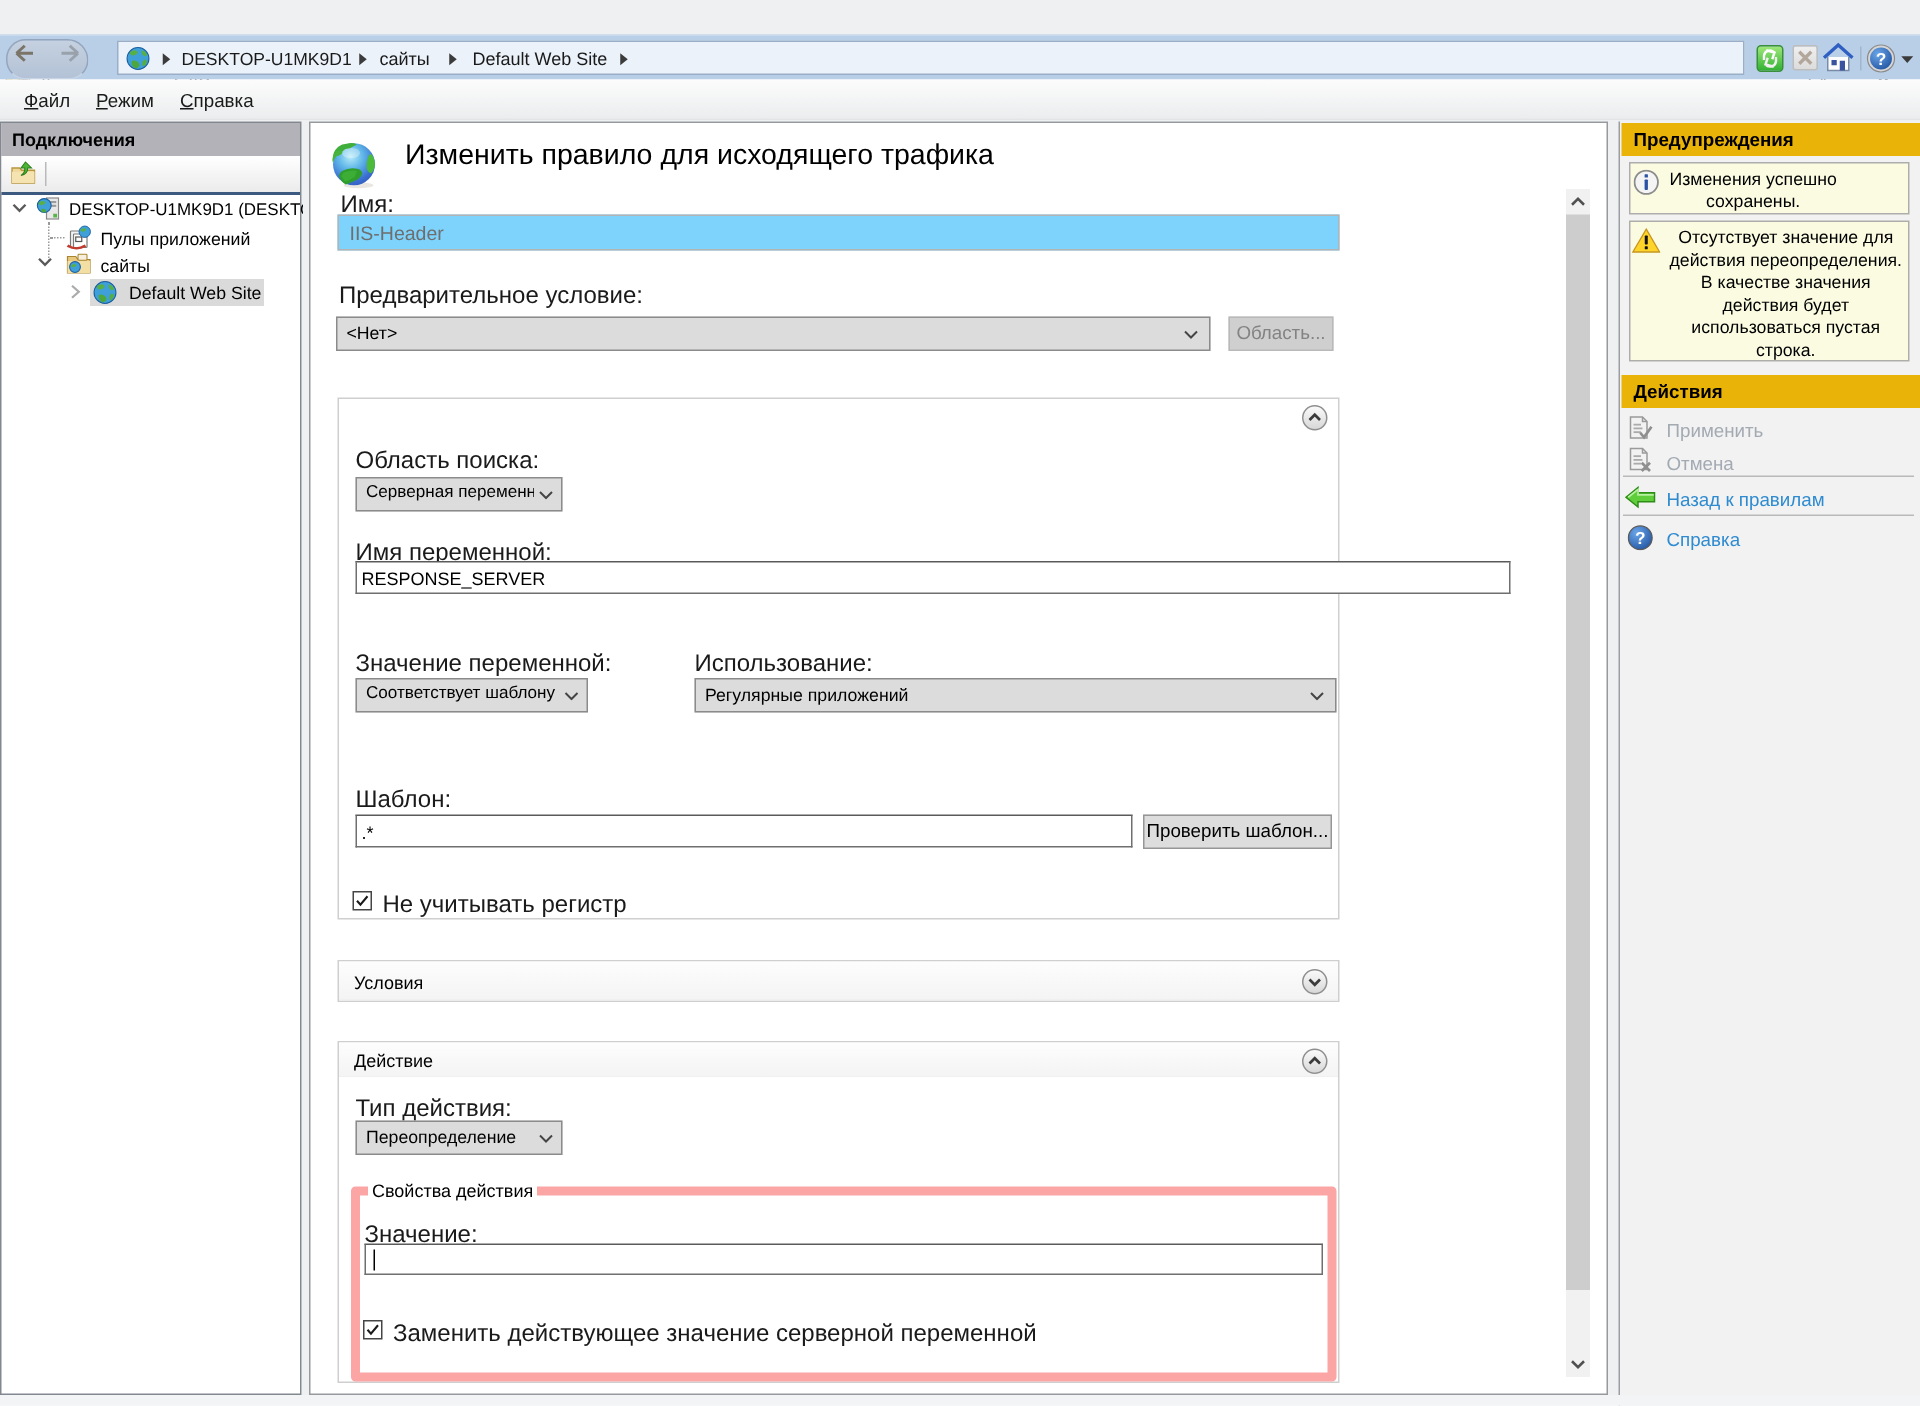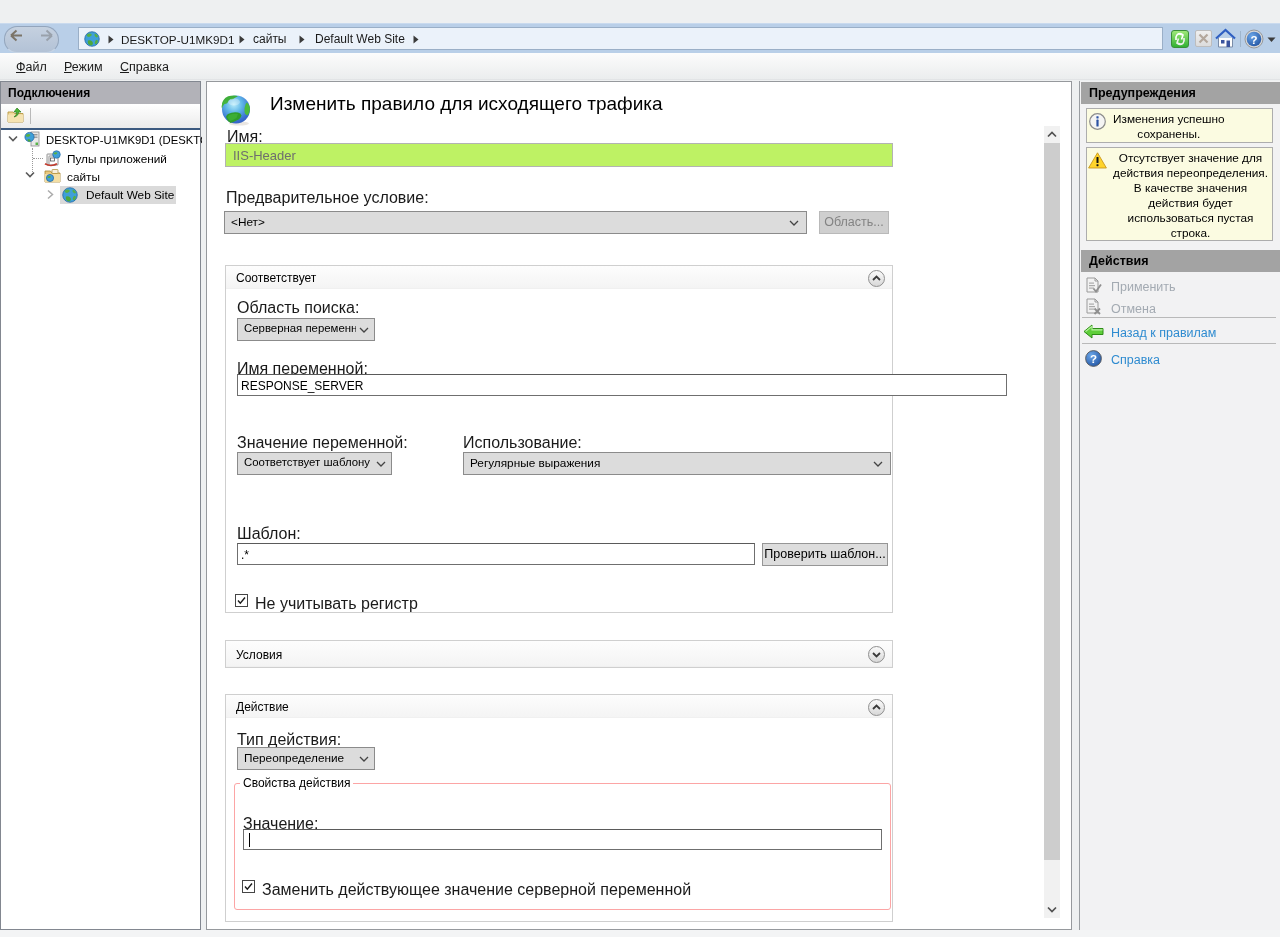--- a/index.html
+++ b/index.html
@@ -38,21 +38,21 @@
   .tfield .ftext { position:absolute; left:3px; top:4px; }
   .section { border:1px solid #cfcfcf; background:#fff; }
   .sechead { position:absolute; left:0; top:0; right:0; height:23px; background:linear-gradient(#fdfdfd,#f4f4f4); border-bottom:1px solid #f0f0f0; }
   .sechead span { position:absolute; left:10px; top:5px; font-size:12px; }
   .circbtn { position:absolute; width:17px; height:17px; border-radius:50%; border:1px solid #8f8f8f; background:linear-gradient(#fafafa,#d8d8d8); }
   .btn { font-size:12.5px; text-align:center; white-space:nowrap; }
   .cbox { width:13px; height:13px; background:#fff; border:1px solid #454545; }
 
   
   #rightpanel { left:1079px; top:81px; width:201px; height:856px; background:#f2f2f3; border-left:1px solid #9a9ea2; }
-  .rp-header { left:1px; width:200px; height:22px; background:#a3a3a3; }
+  .rp-header { left:1px; width:200px; height:22px; background:#eab308; }
   .rp-header span { position:absolute; left:8px; top:4px; font-weight:bold; font-size:12.5px; }
   .ybox { left:6px; width:187px; background:#fbfbe1; border:1px solid #adadad; overflow:hidden;text-align:center; }
   .ytext { position:absolute; left:26px; top:3px; font-size:11.8px; line-height:15px; color:#000; white-space:nowrap; }
   .alink { font-size:12.5px; color:#2e8bd0; white-space:nowrap; }
   .dlink { font-size:12.5px; color:#a3aab2; white-space:nowrap; }
   .rsep { left:2px; width:194px; height:1px; background:#b9b9b9; }
 
   
   #statusbar { left:0; top:930px; width:1280px; height:7px; background:#f3f4f5; }
 
@@ -237,37 +237,34 @@
     <path d="M10 0.8 q4 -1 7 0.5 l-3 1.5 q-2 2 -4.5 1.5 l-2.5 2 q-1.5 2.5 -4 2 l-2 3 q-0.5 -5 3.5 -8.5 q2.5 -2 5.5 -2z" fill="#3fae3a"></path>
     <path d="M3.5 5.5 q3 -1 4 1 q-1.5 2.5 -4 2.5 q-2 2 -2.5 4.5 q-1.5 -4 2.5 -8z" fill="#46b43e"></path>
     <path d="M26 7.5 q3 2.5 3 7 q-0.5 4 -2.5 6 q-2.5 -0.5 -3 -3.5 q-0.5 -4 1 -7.5 q0.6 -1.4 1.5 -2z" fill="#4cbb3c"></path>
     <path d="M7 19 q5 -2.5 10 -1.5 q3 0.6 3.5 3 q-1 3.5 -5 5 q-3 1.5 -6 2.5 q-3.5 -2 -4.5 -6 q0.5 -2 2 -3z" fill="#2f9e2c"></path>
     <path d="M8 20 q5 -2 9 -1 l-1.5 4 q-3 2 -6.5 3 l-2.5 -3.5z" fill="#3cae36"></path>
     <ellipse cx="13" cy="7" rx="6" ry="3.5" fill="#ffffff" opacity="0.3"></ellipse>
   </svg>
   <div class="abs" style="left:63px;top:11px;font-size:19px;color:#000;white-space:nowrap">Изменить правило для исходящего трафика</div>
 
   <div class="abs lbl" style="left:20px;top:46px">Имя:</div>
-  <div class="abs" style="left:18px;top:61px;width:668px;height:24px;background:#bef264;border:1px solid #b3b3b3">
+  <div class="abs" style="left:18px;top:61px;width:668px;height:24px;background:#7dd3fc;border:1px solid #b3b3b3">
     <div class="abs" style="left:7px;top:4px;font-size:13px;color:#6e6e6e">IIS-Header</div>
   </div>
 
   <div class="abs lbl" style="left:19px;top:107px">Предварительное условие:</div>
   <div class="abs combo" style="left:17px;top:129px;width:583px;height:23px">
     <div class="ctext">&lt;Нет&gt;</div>
     <svg class="abs" style="right:7px;top:8px" width="10" height="6" viewBox="0 0 10 6">
         <path d="M1 1 l4 4 l4 -4" fill="none" stroke="#444" stroke-width="1.3"></path>
       </svg>
   </div>
   <div class="abs btn" style="left:612px;top:129px;width:70px;height:23px;background:#cfcfcf;border:1px solid #b9b9b9;color:#838383;line-height:21px">Область...</div>
 
   <div class="abs section" style="left:18px;top:183px;width:668px;height:348px">
-    <div class="sechead">
-        <span>Соответствует</span>
-      </div>
     <div class="circbtn" style="right:7px;top:4px">
       <svg width="15" height="15" viewBox="0 0 15 15">
           <path d="M4 9 l3.5 -3.5 l3.5 3.5" fill="none" stroke="#3a3a3a" stroke-width="1.8"></path>
         </svg>
     </div>
 
     <div class="abs lbl" style="left:11px;top:33px">Область поиска:</div>
     <div class="abs combo" style="left:11px;top:52px;width:138px;height:23px">
       <div class="ctext" style="font-size:11.4px;width:112px;overflow:hidden">Серверная переменн</div>
       <svg class="abs" style="right:5px;top:8px" width="10" height="6" viewBox="0 0 10 6">
@@ -282,21 +279,21 @@
 
     <div class="abs lbl" style="left:11px;top:168px">Значение переменной:</div>
     <div class="abs lbl" style="left:237px;top:168px">Использование:</div>
     <div class="abs combo" style="left:11px;top:186px;width:155px;height:23px">
       <div class="ctext" style="font-size:11.4px;width:128px;overflow:hidden">Соответствует шаблону</div>
       <svg class="abs" style="right:5px;top:8px" width="10" height="6" viewBox="0 0 10 6">
           <path d="M1 1 l4 4 l4 -4" fill="none" stroke="#444" stroke-width="1.3"></path>
         </svg>
     </div>
     <div class="abs combo" style="left:237px;top:186px;width:428px;height:23px">
-      <div class="ctext">Регулярные выражения</div>
+      <div class="ctext">Регулярные приложений</div>
       <svg class="abs" style="right:7px;top:8px" width="10" height="6" viewBox="0 0 10 6">
           <path d="M1 1 l4 4 l4 -4" fill="none" stroke="#444" stroke-width="1.3"></path>
         </svg>
     </div>
 
     <div class="abs lbl" style="left:11px;top:259px">Шаблон:</div>
     <div class="abs tfield" style="left:11px;top:277px;width:518px;height:22px">
       <div class="ftext">.*</div>
     </div>
     <div class="abs btn" style="left:536px;top:277px;width:126px;height:23px;background:#dddddd;border:1px solid #969696;color:#000;line-height:21px">Проверить шаблон...</div>
@@ -331,21 +328,21 @@
     </div>
 
     <div class="abs lbl" style="left:11px;top:36px">Тип действия:</div>
     <div class="abs combo" style="left:11px;top:52px;width:138px;height:23px">
       <div class="ctext">Переопределение</div>
       <svg class="abs" style="right:5px;top:8px" width="10" height="6" viewBox="0 0 10 6">
           <path d="M1 1 l4 4 l4 -4" fill="none" stroke="#444" stroke-width="1.3"></path>
         </svg>
     </div>
 
-    <fieldset class="abs" style="left:8px;top:81px;width:657px;height:134px;border:1px solid #fca5a5;border-radius:3px">
+    <fieldset class="abs" style="left:8px;top:92px;width:657px;height:134px;border:6px solid #fca5a5;border-radius:3px">
       <legend style="margin-left:5px;padding:0 3px;font-size:12px">Свойства действия</legend>
     </fieldset>
     <div class="abs lbl" style="left:17px;top:120px">Значение:</div>
     <div class="abs tfield" style="left:17px;top:134px;width:639px;height:21px">
       <div class="abs" style="left:5px;top:3px;width:1px;height:14px;background:#000"></div>
     </div>
 
     <div class="abs cbox" style="left:16px;top:185px">
       <svg width="11" height="11" viewBox="0 0 11 11">
           <path d="M2 5.5 l2.3 2.6 L9 2.5" fill="none" stroke="#1a1a1a" stroke-width="1.4"></path>

